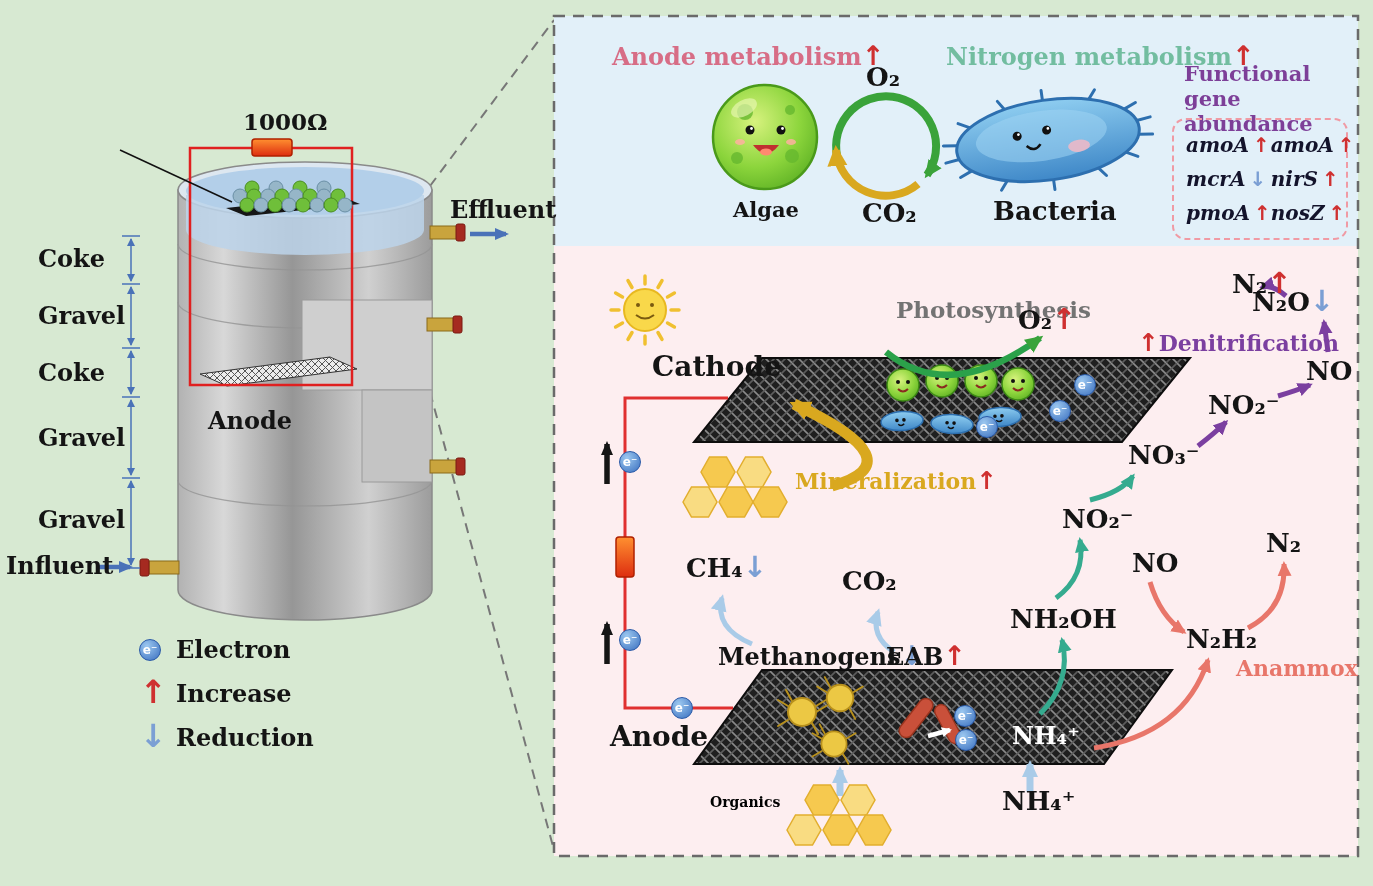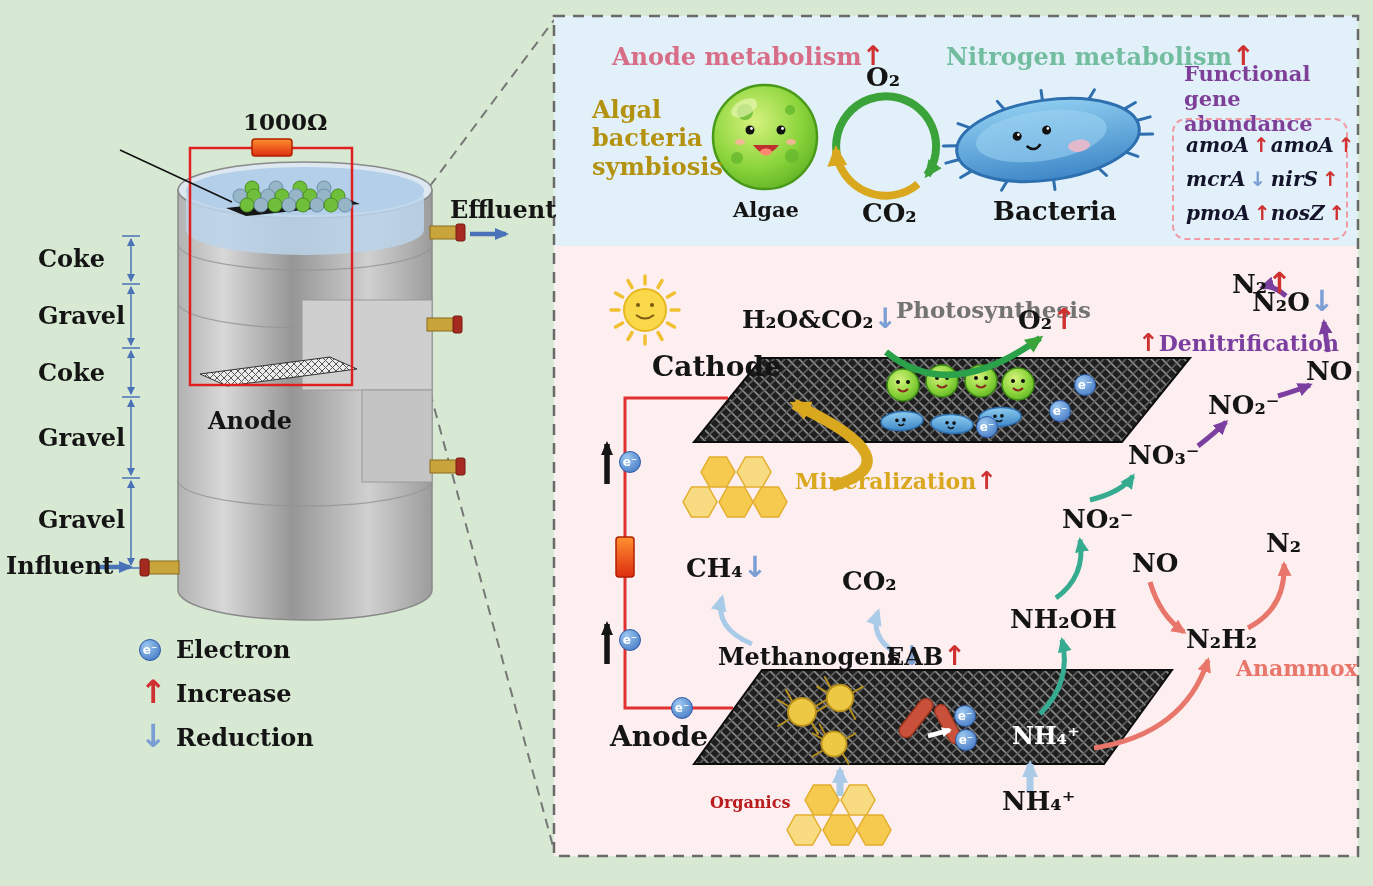--- a/index.html
+++ b/index.html
@@ -342,37 +342,35 @@
       <span>e⁻</span>
     </div>
 <div class="t lbl-layer" style="left:176px;top:636px;font-size:24px">Electron</div>
 <div class="t arr au lbl-layer" style="left:140px;top:674px;font-size:32px">↑</div>
 <div class="t lbl-layer" style="left:176px;top:680px;font-size:24px">Increase</div>
 <div class="t arr ad lbl-layer" style="left:140px;top:718px;font-size:32px">↓</div>
 <div class="t lbl-layer" style="left:176px;top:724px;font-size:24px">Reduction</div>
 
 <div class="t lbl-layer" style="left:612px;top:40px;font-size:24px;color:#d76d86"><span>Anode metabolism</span><span class="arr au">↑</span></div>
 <div class="t lbl-layer" style="left:946px;top:40px;font-size:24px;color:#72bda0"><span>Nitrogen metabolism</span><span class="arr au">↑</span></div>
-<div class="t wrap lbl-layer" style="left:592px;top:96px;width:132px;font-size:24px;color:#b3920f">Algal bacteria symbiosis</div>
 <div class="t lbl-layer" style="left:866px;top:62px;font-size:26px">O₂</div>
 <div class="t lbl-layer" style="left:733px;top:198px;font-size:21px">Algae</div>
 <div class="t lbl-layer" style="left:862px;top:198px;font-size:26px">CO₂</div>
 <div class="t lbl-layer" style="left:993px;top:196px;font-size:26px">Bacteria</div>
 <div class="t wrap lbl-layer" style="left:1184px;top:62px;width:172px;font-size:21px;color:#7d3f98">Functional gene abundance</div>
 
 <div class="genebox">
   <span class="gcell"><span class="gname">amoA</span><span class="garr au">↑</span></span>
   <span class="gcell"><span class="gname">amoA</span><span class="garr au">↑</span></span>
   <span class="gcell"><span class="gname">mcrA</span><span class="garr ad">↓</span></span>
   <span class="gcell"><span class="gname">nirS</span><span class="garr au">↑</span></span>
   <span class="gcell"><span class="gname">pmoA</span><span class="garr au">↑</span></span>
   <span class="gcell"><span class="gname">nosZ</span><span class="garr au">↑</span></span>
 </div>
 
-<div class="t lbl-layer" style="left:742px;top:302px;font-size:25px"><span>H₂O&amp;CO₂</span><span class="arr ad">↓</span></div>
 <div class="t lbl-layer" style="left:896px;top:296px;font-size:23px;color:#737373">Photosynthesis</div>
 <div class="t lbl-layer" style="left:1018px;top:302px;font-size:26px"><span>O₂</span><span class="arr au">↑</span></div>
 <div class="t lbl-layer" style="left:652px;top:350px;font-size:28px">Cathode</div>
 <div class="t lbl-layer" style="left:1138px;top:328px;font-size:22px;color:#7b3fa0"><span class="arr au">↑</span><span>Denitrification</span></div>
 <div class="t lbl-layer" style="left:1232px;top:266px;font-size:26px"><span>N₂</span><span class="arr au">↑</span></div>
 <div class="t lbl-layer" style="left:1252px;top:284px;font-size:26px"><span>N₂O</span><span class="arr ad">↓</span></div>
 <div class="t lbl-layer" style="left:1306px;top:356px;font-size:26px">NO</div>
 <div class="t lbl-layer" style="left:1208px;top:390px;font-size:26px">NO₂⁻</div>
 <div class="t lbl-layer" style="left:1128px;top:440px;font-size:26px">NO₃⁻</div>
 <div class="t lbl-layer" style="left:795px;top:466px;font-size:22px;color:#d9a81f"><span>Mineralization</span><span class="arr au">↑</span></div>
@@ -382,21 +380,21 @@
 <div class="t lbl-layer" style="left:886px;top:640px;font-size:24px"><span>EAB</span><span class="arr au">↑</span></div>
 <div class="t lbl-layer" style="left:1010px;top:604px;font-size:26px">NH₂OH</div>
 <div class="t lbl-layer" style="left:1062px;top:504px;font-size:26px">NO₂⁻</div>
 <div class="t lbl-layer" style="left:1132px;top:548px;font-size:26px">NO</div>
 <div class="t lbl-layer" style="left:1266px;top:528px;font-size:26px">N₂</div>
 <div class="t lbl-layer" style="left:1186px;top:624px;font-size:26px">N₂H₂</div>
 <div class="t lbl-layer" style="left:1236px;top:656px;font-size:22px;color:#e8766a">Anammox</div>
 <div class="t lbl-layer" style="left:610px;top:720px;font-size:28px">Anode</div>
 <div class="t lbl-layer" style="left:1012px;top:722px;font-size:24px;color:#fff">NH₄⁺</div>
 <div class="t lbl-layer" style="left:1002px;top:786px;font-size:26px">NH₄⁺</div>
-<div class="t lbl-layer" style="left:710px;top:794px;font-size:16px;color:#b91c1c">Organics</div>
+<div class="t lbl-layer" style="left:710px;top:794px;font-size:14px;color:#000000">Organics</div>
 
 <div class="electron" style="left:619px;top:451px">
       <span>e⁻</span>
     </div>
 <div class="electron" style="left:619px;top:629px">
       <span>e⁻</span>
     </div>
 <div class="electron" style="left:671px;top:697px">
       <span>e⁻</span>
     </div>

